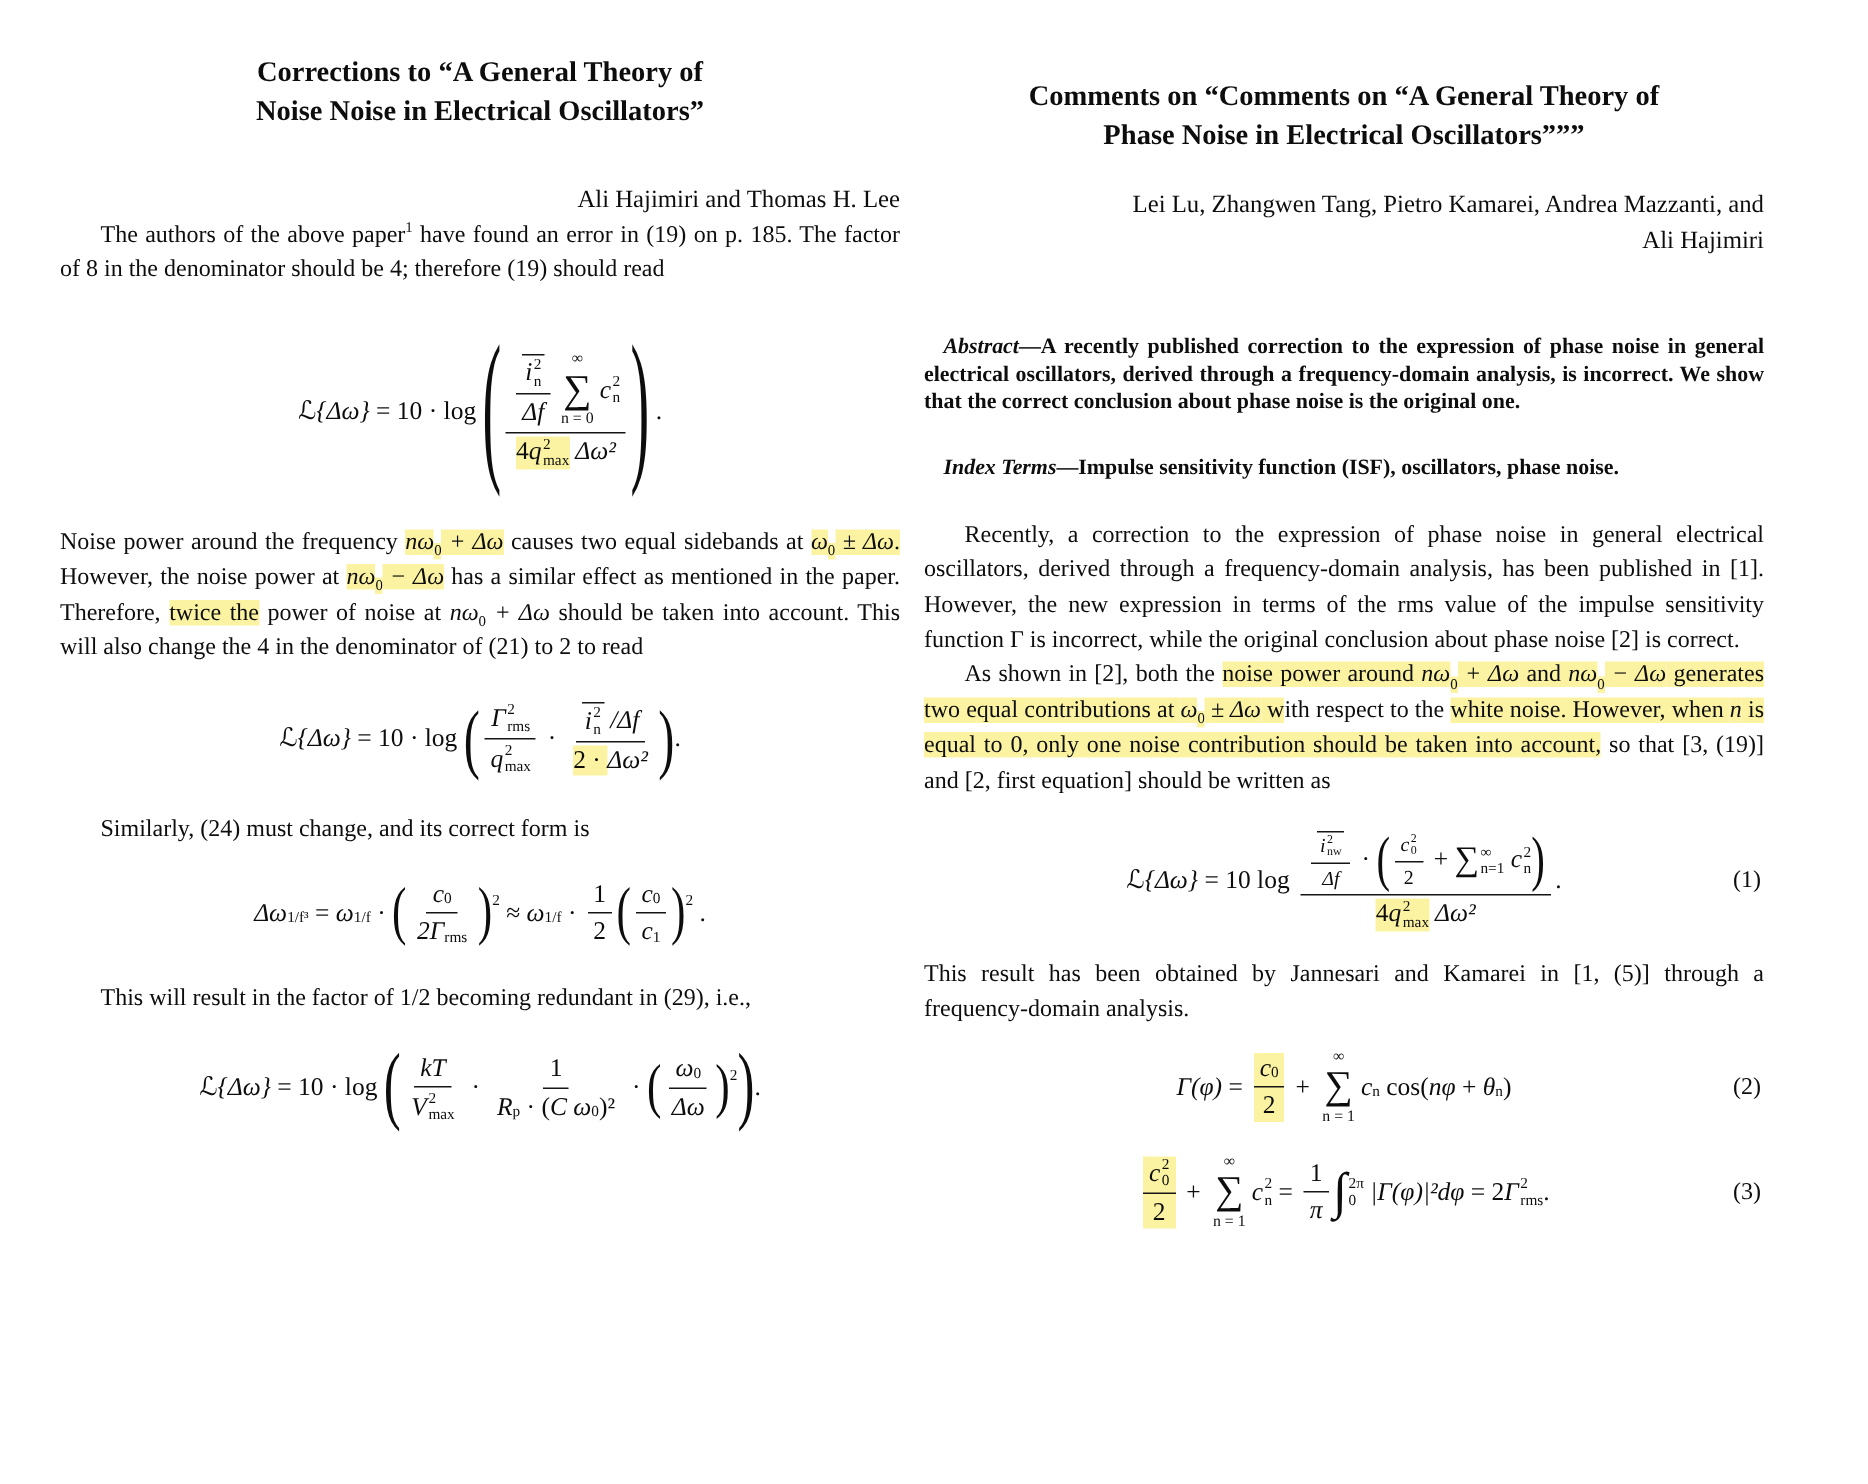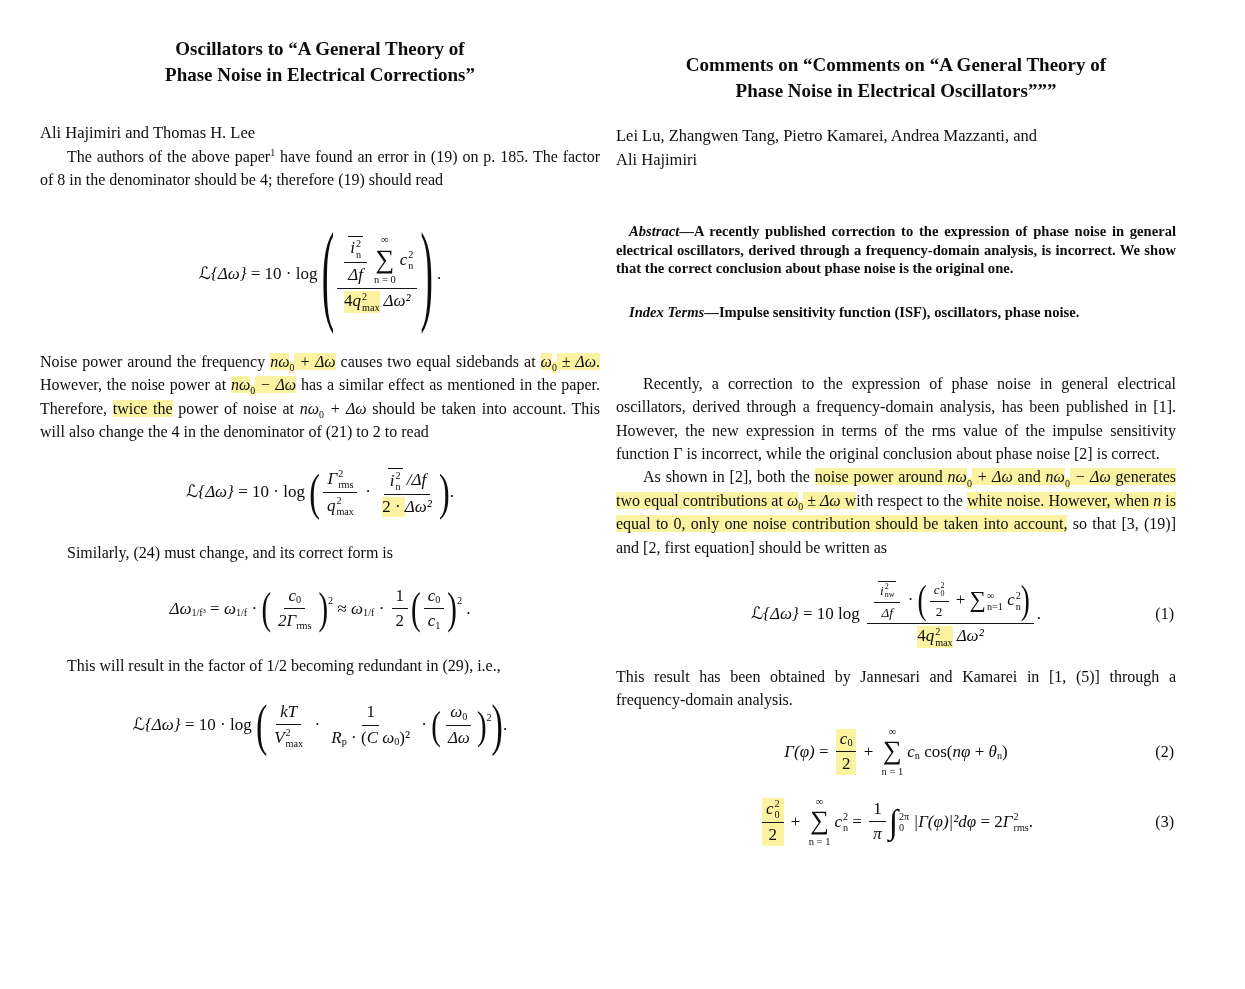--- a/index.html
+++ b/index.html
@@ -5,30 +5,30 @@
 :root{--hl:#FBF3A1;--ink:#0d0d0d;--bar:#151515;}
 *{box-sizing:border-box}
 html,body{margin:0;padding:0}
 body{width:1245px;height:989px;background:#ffffff;color:var(--ink);
      font-family:"Liberation Serif","DejaVu Serif","DejaVu Sans",serif;}
 .page{position:relative;width:1245px;height:989px;overflow:hidden;background:#fff}
 .col{position:absolute;width:560px}
 .col-left{left:40px;top:36px}
 .col-right{left:616px;top:52px}
 .title{font-size:19px;font-weight:bold;text-align:center;line-height:26px;margin:0}
-.authors{font-size:16.5px;text-align:left;line-height:24px}
+.authors{font-size:16.5px;text-align:right;line-height:24px}
 .mt-authors-l{margin-top:33px}
 .mt-authors-r{margin-top:20px}
 .body{font-size:16px;line-height:23.4px;text-align:justify;margin:0}
 .indent{text-indent:27px}
 .abs{font-size:14.6px;line-height:18.7px;font-weight:bold;text-align:justify;text-indent:13px;margin:0}
 .mt-intro{}
 .mt-abs{margin-top:50px}
 .mt-index{margin-top:25px}
-.mt-recent{margin-top:50px}
+.mt-recent{margin-top:23px}
 .mt-result{margin-top:14px}
 .it{font-style:italic}
 .bold{font-weight:bold}
 .boldit{font-weight:bold;font-style:italic}
 .supt{vertical-align:super;font-size:0.62em;line-height:0}
 .subt{vertical-align:sub;font-size:0.62em;line-height:0}
 .hl{background:var(--hl)}
 
 .equation{position:relative;display:flex;align-items:center;justify-content:center;
           font-size:17px;line-height:1.2;white-space:pre}
@@ -60,22 +60,22 @@
 .mint{font-size:2em;line-height:1}
 .intss{height:2.3em;justify-content:space-between;padding:1px 0}
 </style>
 </head>
 <body>
 
 <div class="page">
 
   <section class="col col-left">
     <h1 class="title">
-      <div>Oscillators to “A General Theory of</div>
-      <div>Phase Noise in Electrical Corrections”</div>
+      <div>Corrections to “A General Theory of</div>
+      <div>Noise Noise in Electrical Oscillators”</div>
     </h1>
     <div class="authors mt-authors-l">Ali Hajimiri and Thomas H. Lee</div>
 
     <p class="body indent mt-intro"><span>The authors of the above paper</span><span class="supt">1</span><span> have found an error in (19) on p. 185. The factor of 8 in the denominator should be 4; therefore (19) should read</span></p>
 
     <div class="equation eq-19"><span class="mrow"><span class="mt it">ℒ{Δω}</span><span class="mt"> = 10 · log </span><span class="mbig" style="font-size: 2.2em; transform: scaleY(3);">(</span><span class="mfrac"><span class="mnum"><span class="mrow"><span class="mfrac"><span class="mnum"><span class="mol"><span class="mt it">i</span><span class="mss"><span class="msups">2</span><span class="msubs">n</span></span></span></span><span class="mden"><span class="mt it">Δf</span></span></span><span class="msum"><span class="top">∞</span><span class="sym">∑</span><span class="bot">n = 0</span></span><span class="mrow"><span class="mt it">c</span><span class="mss"><span class="msups">2</span><span class="msubs">n</span></span></span></span></span><span class="mden"><span class="mrow"><span class="mrow hl"><span class="mt">4</span><span class="mt it">q</span><span class="mss"><span class="msups">2</span><span class="msubs">max</span></span></span><span class="mt it"> Δω²</span></span></span></span><span class="mbig" style="font-size: 2.2em; transform: scaleY(3);">)</span><span class="mt"> .</span></span></div>
 
     <p class="body"><span>Noise power around the frequency </span><span class="it hl">nω</span><span class="hl subt">0</span><span class="it hl"> + Δω</span><span> causes two equal sidebands at </span><span class="it hl">ω</span><span class="hl subt">0</span><span class="it hl"> ± Δω</span><span class="hl">.</span><span> However, the noise power at </span><span class="it hl">nω</span><span class="hl subt">0</span><span class="it hl"> − Δω</span><span> has a similar effect as mentioned in the paper. Therefore, </span><span class="hl">twice the</span><span> power of noise at </span><span class="it">nω</span><span class="subt">0</span><span class="it"> + Δω</span><span> should be taken into account. This will also change the 4 in the denominator of (21) to 2 to read</span></p>
 
     <div class="equation eq-21"><span class="mrow"><span class="mt it">ℒ{Δω}</span><span class="mt"> = 10 · log </span><span class="mbig" style="font-size: 1.9em; transform: scaleY(1.6);">(</span><span class="mfrac"><span class="mnum"><span class="mrow"><span class="mt it">Γ</span><span class="mss"><span class="msups">2</span><span class="msubs">rms</span></span></span></span><span class="mden"><span class="mrow"><span class="mt it">q</span><span class="mss"><span class="msups">2</span><span class="msubs">max</span></span></span></span></span><span class="mt"> · </span><span class="mfrac"><span class="mnum"><span class="mrow"><span class="mol"><span class="mt it">i</span><span class="mss"><span class="msups">2</span><span class="msubs">n</span></span></span><span class="mt it"> /Δf</span></span></span><span class="mden"><span class="mrow"><span class="mrow hl"><span class="mt">2 · </span></span><span class="mt it">Δω²</span></span></span></span><span class="mbig" style="font-size: 1.9em; transform: scaleY(1.6);">)</span><span class="mt">.</span></span></div>

